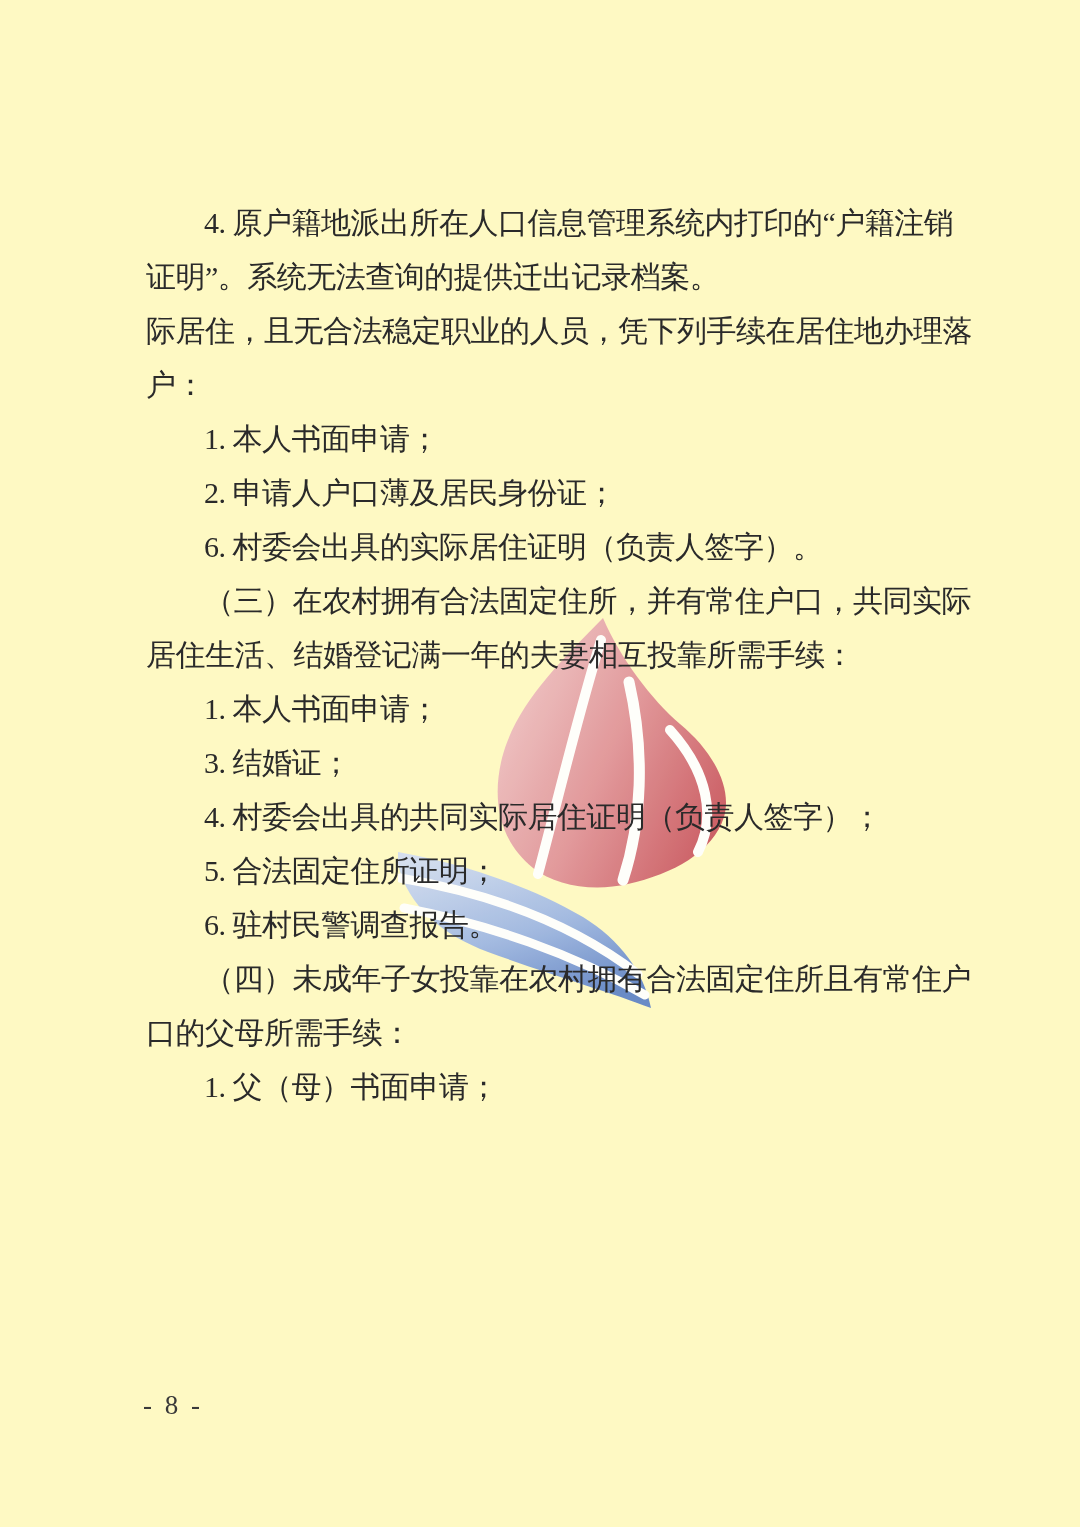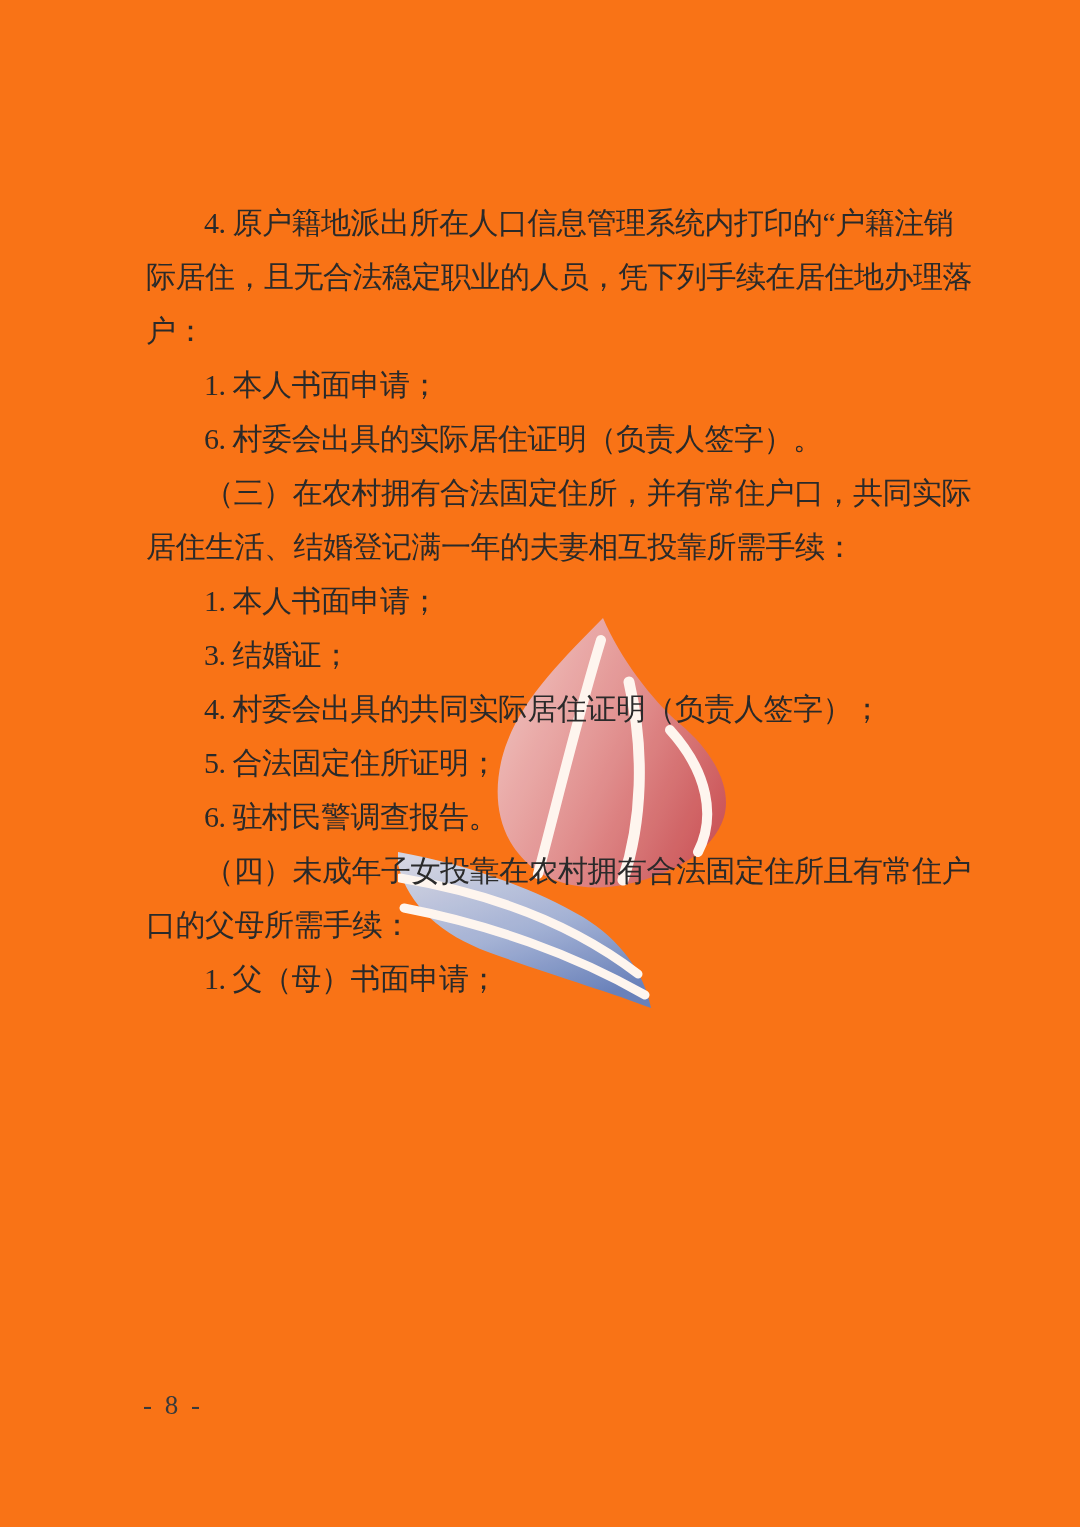--- a/index.html
+++ b/index.html
@@ -1,20 +1,20 @@
 <!DOCTYPE html>
 <html><head>
 <meta charset="utf-8">
 <style>
   html,body{margin:0;padding:0;background:#e9e9e9;}
   .page{
     position:relative;
     width:1080px;height:1527px;
     margin:0 auto;
-    background:#f97316;
+    background:#fef9c3;
     overflow:hidden;
     font-family:"Liberation Serif","DejaVu Serif",serif;
   }
   .watermark{
     position:absolute;
     left:398px;top:612px;
     width:330px;height:404px;
     z-index:0;
     opacity:0.93;
   }
@@ -72,23 +72,25 @@
 
     <path d="M0,240 C55,250 125,270 185,305 C222,328 246,360 253,396
              C212,380 150,362 90,340 C45,323 10,295 0,252 Z" fill="url(#blueGrad)"></path>
 
     <path d="M2,266 C85,280 170,308 240,362" fill="none" stroke="#ffffff" stroke-width="9" stroke-linecap="round"></path>
     <path d="M6,296 C90,312 175,342 247,383" fill="none" stroke="#ffffff" stroke-width="9" stroke-linecap="round"></path>
   </svg>
 
   <div class="content" id="lines">
       <div class="line indent">4. 原户籍地派出所在人口信息管理系统内打印的“户籍注销</div>
+      <div class="line">证明”。系统无法查询的提供迁出记录档案。</div>
       <div class="line">际居住，且无合法稳定职业的人员，凭下列手续在居住地办理落</div>
       <div class="line">户：</div>
       <div class="line indent">1. 本人书面申请；</div>
+      <div class="line indent">2. 申请人户口薄及居民身份证；</div>
       <div class="line indent">6. 村委会出具的实际居住证明（负责人签字）。</div>
       <div class="line indent">（三）在农村拥有合法固定住所，并有常住户口，共同实际</div>
       <div class="line">居住生活、结婚登记满一年的夫妻相互投靠所需手续：</div>
       <div class="line indent">1. 本人书面申请；</div>
       <div class="line indent">3. 结婚证；</div>
       <div class="line indent">4. 村委会出具的共同实际居住证明（负责人签字）；</div>
       <div class="line indent">5. 合法固定住所证明；</div>
       <div class="line indent">6. 驻村民警调查报告。</div>
       <div class="line indent">（四）未成年子女投靠在农村拥有合法固定住所且有常住户</div>
       <div class="line">口的父母所需手续：</div>

